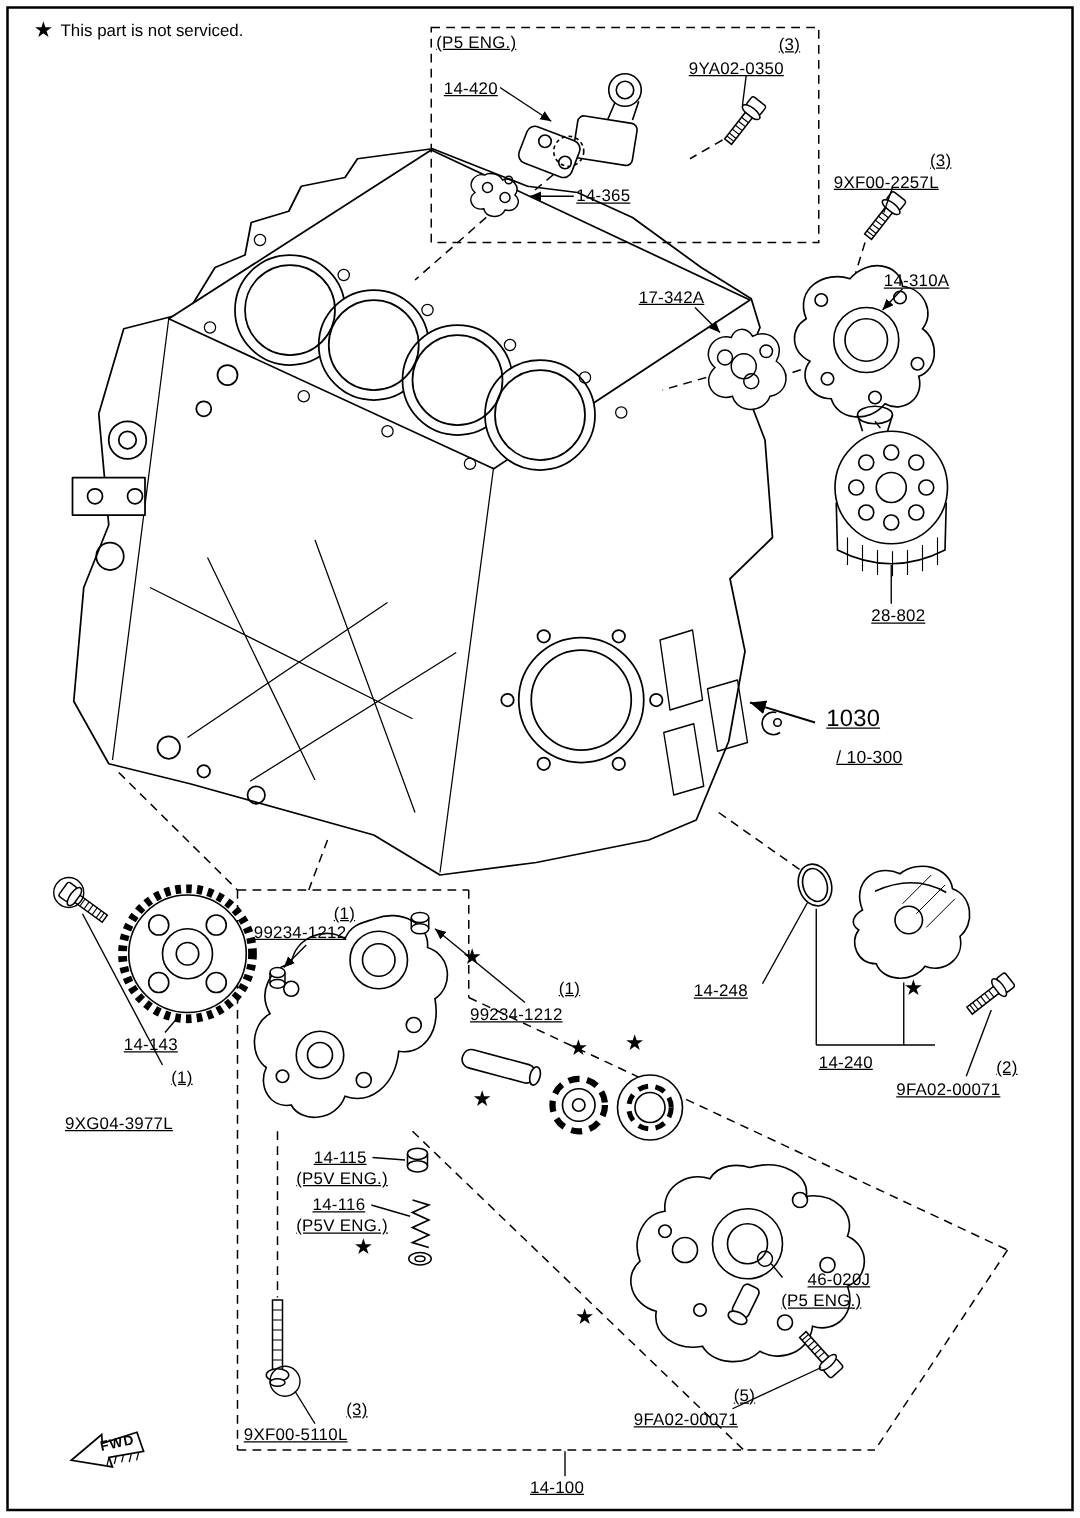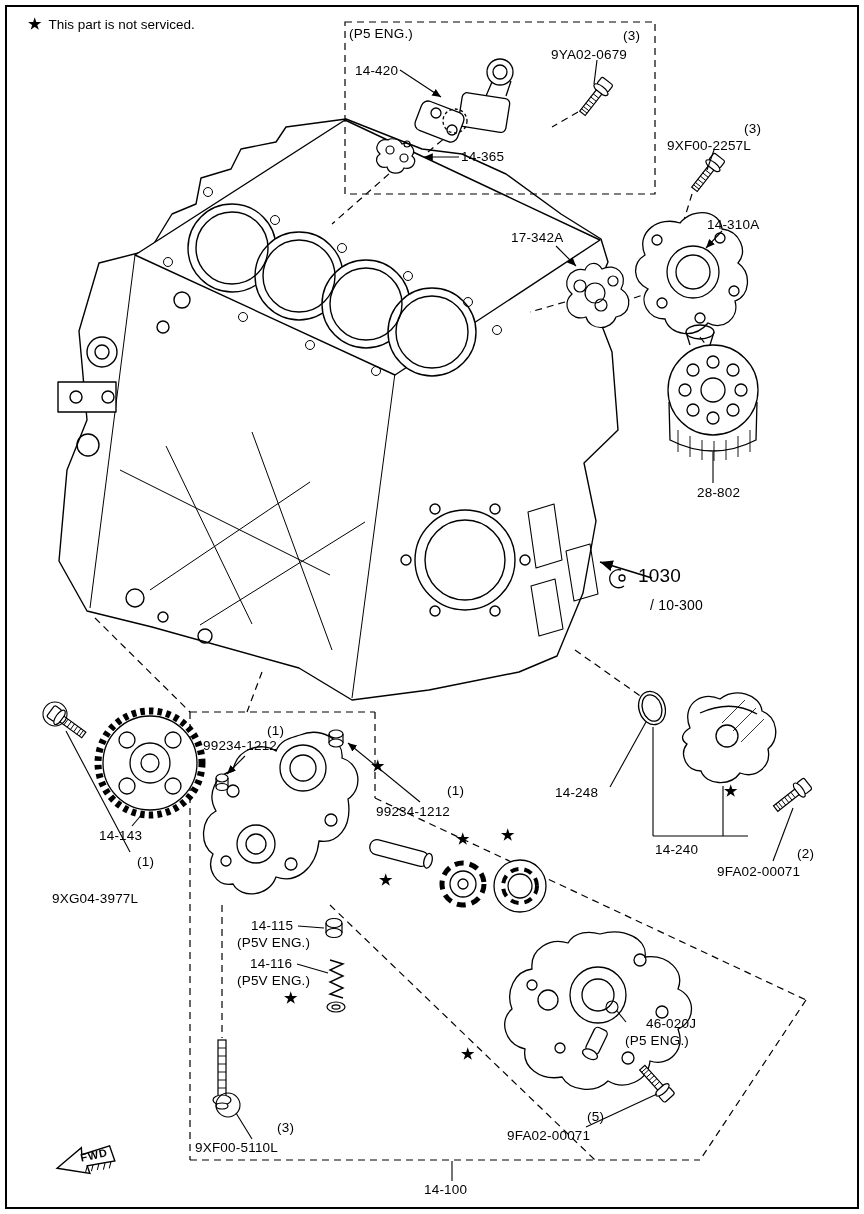--- a/index.html
+++ b/index.html
@@ -1,23 +1,23 @@
 <!DOCTYPE html>
 <html><head>
 <meta charset="utf-8">
 <style>
   * { margin:0; padding:0; box-sizing:border-box; }
   html,body { background:#ffffff; }
   body { font-family:"Liberation Sans", sans-serif; color:#000; }
   .page { position:relative; width:864px; height:1214px; background:#fff; overflow:hidden; }
   .frame { position:absolute; inset:5px; border:2px solid #000; pointer-events:none; }
   .art { position:absolute; left:0; top:0; width:864px; height:1214px; }
-  .lbl { position:absolute; font-size:13.5px; line-height:1.1; white-space:nowrap; letter-spacing:.2px; }
+  .lbl { position:absolute; font-size:13.5px; line-height:1.1; white-space:nowrap; letter-spacing:.2px;text-decoration:underline; }
   .lbl.big { font-size:19px; }
-  .lbl.mid { font-size:14px; }
+  .lbl.mid { font-size:14px;margin-left:19px; }
   .star-mark { position:absolute; font-size:15px; font-weight:bold; line-height:1; }
   .note { position:absolute; left:28px; top:15px; font-size:13.5px; display:flex; gap:7px; align-items:center; }
   .note .star { font-size:15px; font-weight:bold; }
   .fwd-label { position:absolute; left:80px; top:1149px; font-size:11px; font-weight:bold;
                letter-spacing:1px; transform:rotate(-12deg); }
 </style>
 </head>
 <body>
 
 <div class="page">
@@ -316,29 +316,29 @@
     </g>
   </svg>
 
   <div class="note">
     <span class="star">★</span>
     <span>This part is not serviced.</span>
   </div>
 
   <div class="lbl" style="left:349px;top:27px">(P5 ENG.)</div>
   <div class="lbl" style="left:623px;top:29px">(3)</div>
-  <div class="lbl" style="left:551px;top:48px">9YA02-0679</div>
+  <div class="lbl" style="left:551px;top:48px">9YA02-0350</div>
   <div class="lbl" style="left:355px;top:64px">14-420</div>
   <div class="lbl" style="left:461px;top:150px">14-365</div>
   <div class="lbl" style="left:744px;top:122px">(3)</div>
   <div class="lbl" style="left:667px;top:139px">9XF00-2257L</div>
   <div class="lbl" style="left:511px;top:231px">17-342A</div>
   <div class="lbl" style="left:707px;top:218px">14-310A</div>
   <div class="lbl" style="left:697px;top:486px">28-802</div>
-  <div class="lbl big" style="left:638px;top:566px">1030</div>
+  <div class="lbl big" style="left:661px;top:566px">1030</div>
   <div class="lbl mid" style="left:650px;top:598px">/ 10-300</div>
   <div class="lbl" style="left:267px;top:724px">(1)</div>
   <div class="lbl" style="left:203px;top:739px">99234-1212</div>
   <div class="lbl" style="left:447px;top:784px">(1)</div>
   <div class="lbl" style="left:376px;top:805px">99234-1212</div>
   <div class="lbl" style="left:99px;top:829px">14-143</div>
   <div class="lbl" style="left:137px;top:855px">(1)</div>
   <div class="lbl" style="left:52px;top:892px">9XG04-3977L</div>
   <div class="lbl" style="left:555px;top:786px">14-248</div>
   <div class="lbl" style="left:655px;top:843px">14-240</div>

